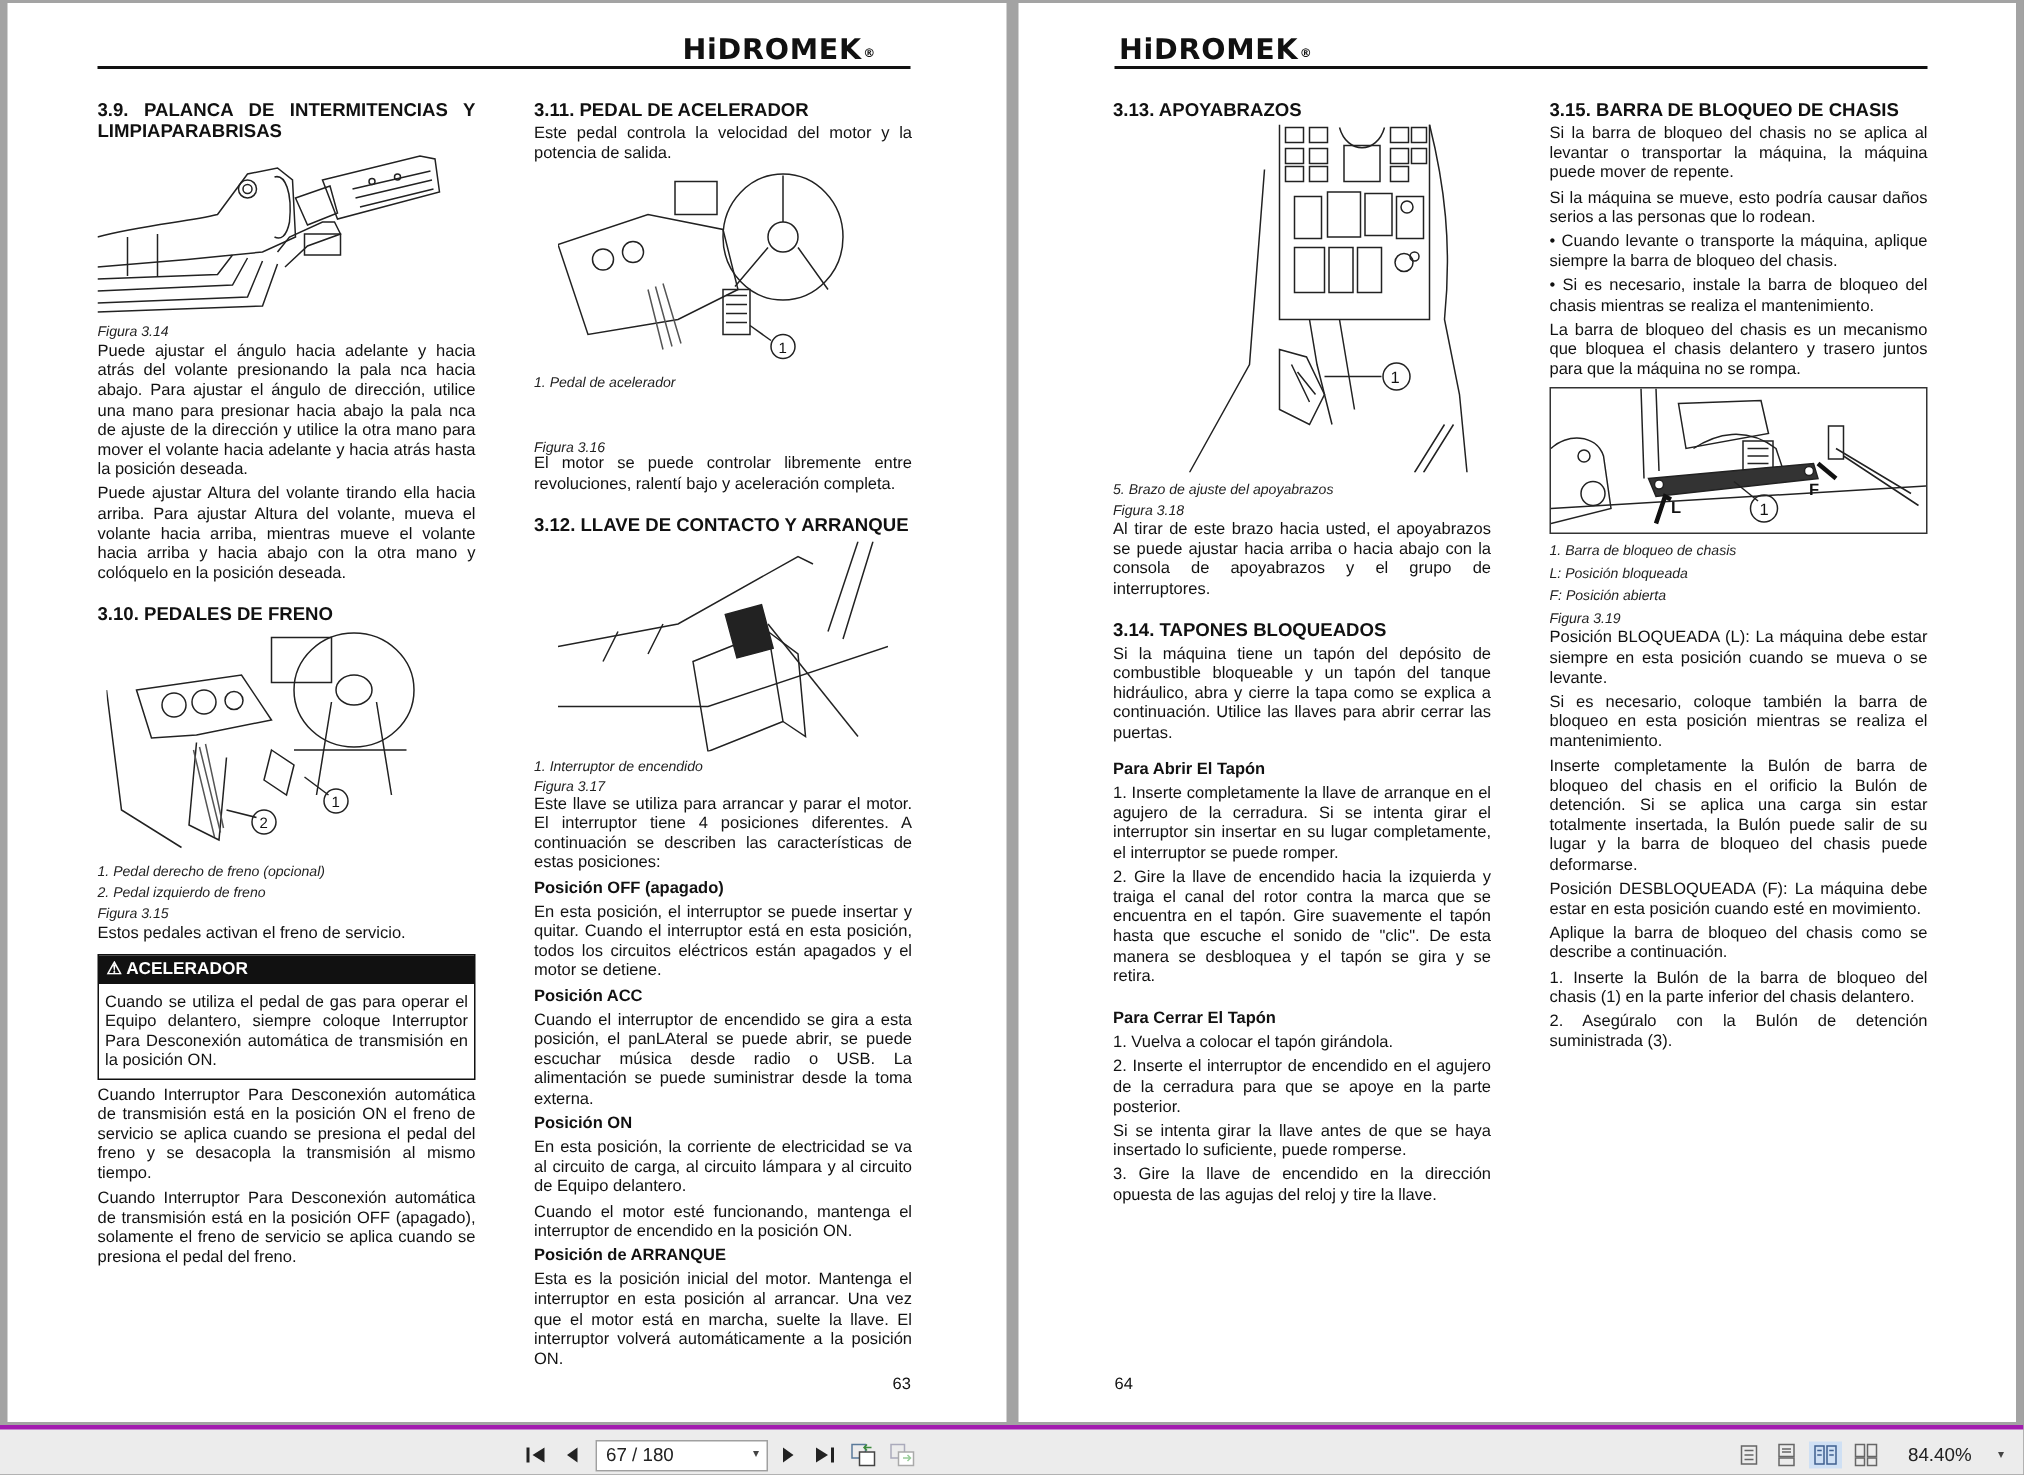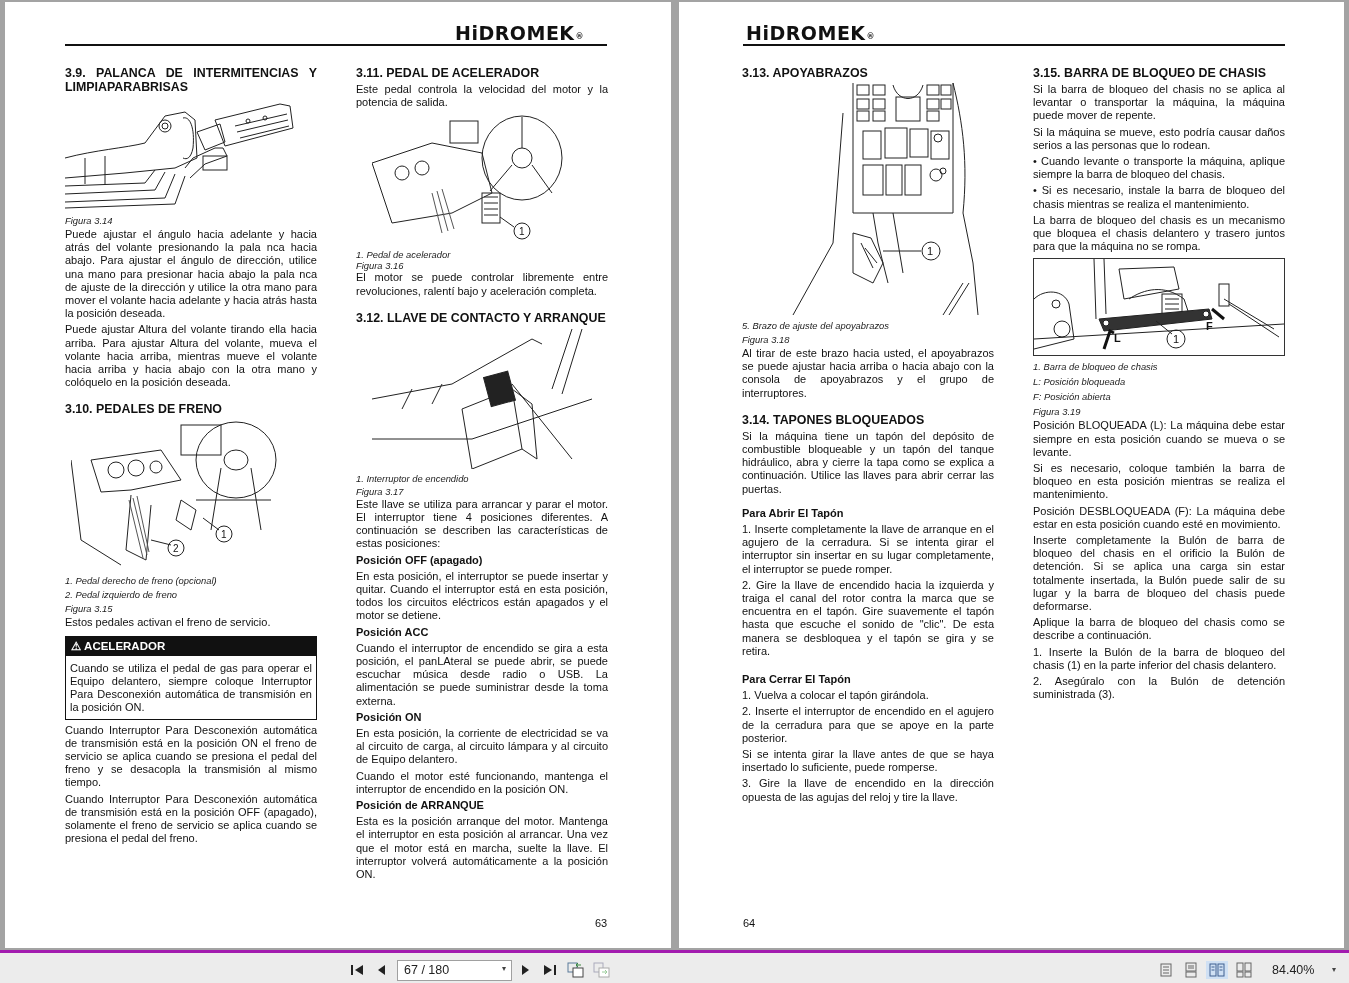--- a/index.html
+++ b/index.html
@@ -112,21 +112,21 @@
             <circle cx="50" cy="55" r="7"></circle>
           <path d="M60 80 L70 120 M65 78 L76 118 M70 76 L82 116" stroke="#555"></path>
           <rect x="110" y="80" width="18" height="30"></rect>
           <path d="M112 84 L126 84 M112 90 L126 90 M112 96 L126 96 M112 102 L126 102"></path>
           <line x1="128" y1="104" x2="142" y2="114"></line>
           <circle cx="150" cy="118" r="8"></circle>
           <text x="147" y="122" font-size="10" fill="#111" stroke="none" font-family="Liberation Sans, sans-serif">1</text>
         </svg>
       </div>
       <div class="cap" style="line-height:11px;">1. Pedal de acelerador</div>
-      <div class="cap" style="line-height:11px;">Figura 3.16</div>
+      <div class="cap" style="line-height:11px;margin-top:32px;">Figura 3.16</div>
       <p>El motor se puede controlar libremente entre revoluciones, ralentí bajo y aceleración completa.</p>
       <div class="gap"></div>
       <h2>3.12. LLAVE DE CONTACTO Y ARRANQUE</h2>
       <div class="fig" style="width:220px; height:140px;">
         <svg width="220" height="140" viewBox="0 0 220 140" fill="none" stroke="#222" stroke-width="1">
           <path d="M0 70 L80 55 L160 10 L170 15 M0 110 L100 110 L220 70"></path>
           <path d="M90 80 L140 60 L150 120 L100 140 Z"></path>
           <path d="M140 60 L160 75 L165 130 L150 120"></path>
           <rect x="115" y="45" width="25" height="30" fill="#222" transform="rotate(-15 127 60)"></rect>
           <path d="M140 55 L200 130"></path>
@@ -138,21 +138,21 @@
       <div class="cap" style="line-height:13px;">Figura 3.17</div>
       <p>Este llave se utiliza para arrancar y parar el motor. El interruptor tiene 4 posiciones diferentes. A continuación se describen las características de estas posiciones:</p>
       <h3>Posición OFF (apagado)</h3>
       <p>En esta posición, el interruptor se puede insertar y quitar. Cuando el interruptor está en esta posición, todos los circuitos eléctricos están apagados y el motor se detiene.</p>
       <h3>Posición  ACC</h3>
       <p>Cuando el interruptor de encendido se gira a esta posición, el panLAteral se puede abrir, se puede escuchar música desde radio o USB. La alimentación se puede suministrar desde la toma externa.</p>
       <h3>Posición  ON</h3>
       <p>En esta posición, la corriente de electricidad se va al circuito de carga, al circuito lámpara y al circuito de Equipo delantero.</p>
       <p>Cuando el motor esté funcionando, mantenga el interruptor de encendido en la posición ON.</p>
       <h3>Posición de ARRANQUE</h3>
-      <p>Esta es la posición arranque del motor. Mantenga el interruptor en esta posición al arrancar. Una vez que el motor está en marcha, suelte la llave. El interruptor volverá automáticamente a la posición ON.</p>
+      <p>Esta es la posición inicial del motor. Mantenga el interruptor en esta posición al arrancar. Una vez que el motor está en marcha, suelte la llave. El interruptor volverá automáticamente a la posición ON.</p>
     </div>
 
     <div class="pnum" style="left:590px; top:915px;">63</div>
   </div>
 
   <div class="page right">
     <div class="logo" style="left:67px; top:20px;"><span>HiDROMEK</span><span class="mark">®</span></div>
     <div class="hline" style="left:64px; top:42px; width:542px;"></div>
 
     <div class="col" style="left:63px; top:64px; width:252px;">
@@ -243,22 +243,22 @@
           <text x="80" y="83" font-size="11" font-weight="bold" fill="#111" stroke="none" font-family="Liberation Sans, sans-serif">L</text>
           <text x="172" y="71" font-size="11" font-weight="bold" fill="#111" stroke="none" font-family="Liberation Sans, sans-serif">F</text>
         </svg>
       </div>
       <div class="cap">1. Barra de bloqueo de chasis</div>
       <div class="cap" style="margin-top:1px;">L: Posición bloqueada</div>
       <div class="cap" style="margin-top:1px;">F: Posición abierta</div>
       <div class="cap" style="margin-top:1px;">Figura 3.19</div>
       <p>Posición BLOQUEADA (L): La máquina debe estar siempre en esta posición cuando se mueva o se levante.</p>
       <p>Si es necesario, coloque también la barra de bloqueo en esta posición mientras se realiza el mantenimiento.</p>
+      <p>Inserte completamente la Bulón de barra de bloqueo del chasis en el orificio la Bulón de detención. Si se aplica una carga sin estar totalmente insertada, la Bulón puede salir de su lugar y la barra de bloqueo del chasis puede deformarse.</p>
       <p>Posición DESBLOQUEADA (F): La máquina debe estar en esta posición cuando esté en movimiento.</p>
-      <p>Inserte completamente la Bulón de barra de bloqueo del chasis en el orificio la Bulón de detención. Si se aplica una carga sin estar totalmente insertada, la Bulón puede salir de su lugar y la barra de bloqueo del chasis puede deformarse.</p>
       <p>Aplique la barra de bloqueo del chasis como se describe a continuación.</p>
       <p>1. Inserte la Bulón de la barra de bloqueo del chasis (1) en la parte inferior del chasis delantero.</p>
       <p>2. Asegúralo con la Bulón de detención suministrada (3).</p>
     </div>
 
     <div class="pnum" style="left:64px; top:915px;">64</div>
   </div>
 </div>
 
 <div class="toolbar">

